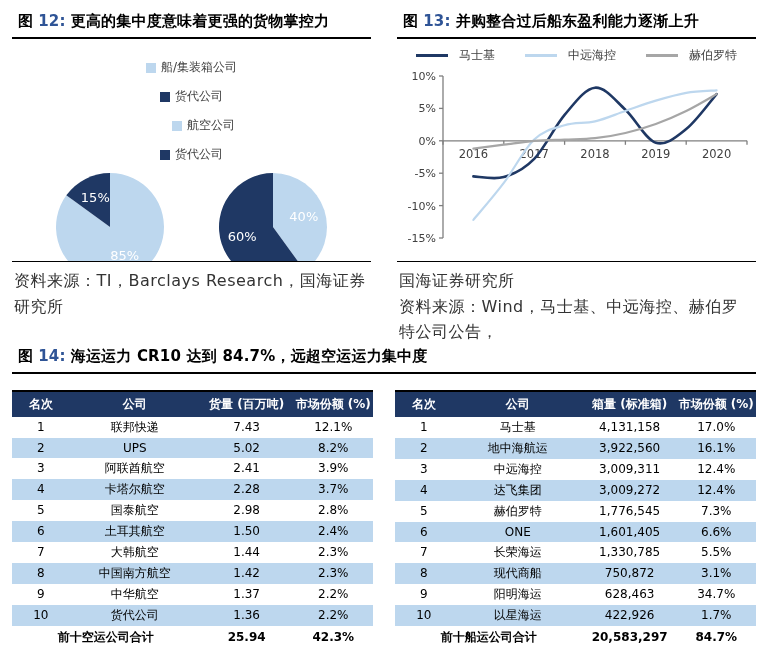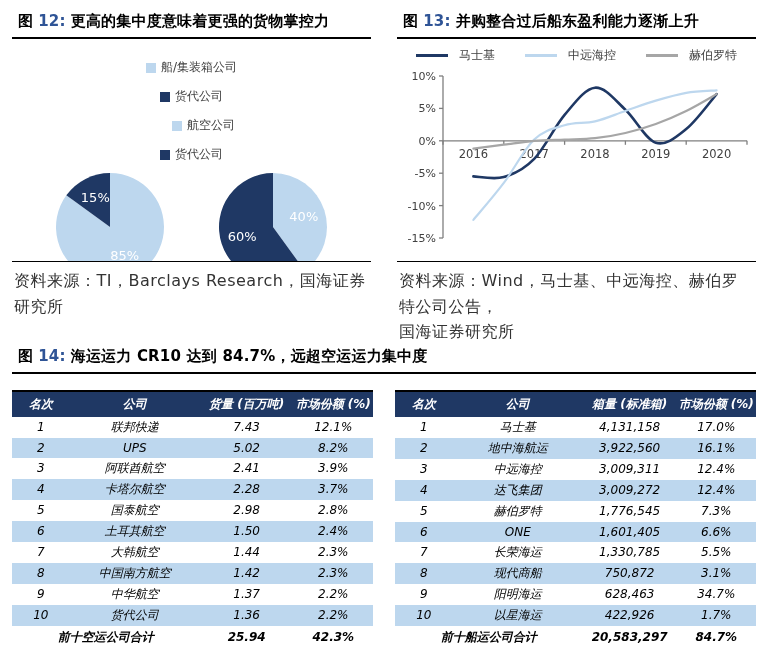--- a/index.html
+++ b/index.html
@@ -24,21 +24,21 @@
   .pies { display:flex; justify-content:space-evenly; margin-top:6px; }
 
   .legend-lines { display:flex; justify-content:center; align-items:center; gap:30px;
                   margin:8px 0 2px 0; font-size:12px; color:#404040; }
   .line-swatch { width:32px; height:0; border-top:3px solid #000; display:inline-block; margin-right:6px; vertical-align:middle; }
 
   .fig-source { border-top:1px solid #000; padding:6px 2px 0 2px; font-size:16px; color:#333;
                 line-height:1.6; letter-spacing:0.5px; }
 
   .section14 { }
-  .tables { display:flex; gap:22px; margin-top:16px;font-style:italic; }
+  .tables { display:flex; gap:22px; margin-top:16px; }
   .tables table { border-collapse:collapse; width:100%; font-size:12px; border-top:2px solid #000; table-layout:fixed; }
   .tables thead th { background:#1F3864; color:#fff; font-weight:bold; padding:4px 2px; font-size:12px; white-space:nowrap; }
   .tables td { text-align:center; padding:2px 2px; height:16px; white-space:nowrap; overflow:hidden; }
   .tables tbody tr.alt { background:#BDD7EE; }
   .tables tfoot td { font-weight:bold; padding:3px 2px; }
 
   svg text { font-family:"DejaVu Sans","Liberation Sans",sans-serif; }
 </style>
 </head>
 <body>
@@ -134,22 +134,22 @@
             <text x="137.2" y="91.8" text-anchor="middle" fill="#404040" font-size="11.5">2017</text>
             <text x="198" y="91.8" text-anchor="middle" fill="#404040" font-size="11.5">2018</text>
             <text x="258.8" y="91.8" text-anchor="middle" fill="#404040" font-size="11.5">2019</text>
             <text x="319.6" y="91.8" text-anchor="middle" fill="#404040" font-size="11.5">2020</text>
             <path d="M76.4,110.4C81.5,110.5 96.7,114.0 106.8,111.1C116.9,108.2 127.1,103.3 137.2,92.9C147.3,82.6 157.5,60.8 167.6,48.9C177.7,37.0 187.9,22.5 198.0,21.7C208.1,20.8 218.3,34.5 228.4,43.7C238.5,52.9 248.7,73.5 258.8,76.7C268.9,80.0 279.1,71.2 289.2,63.1C299.3,55.0 314.5,34.0 319.6,28.1" fill="none" stroke="#1F3864" stroke-width="2.6" stroke-linecap="round"></path>
             <path d="M76.4,153.9C81.5,147.7 96.7,130.3 106.8,116.9C116.9,103.5 127.1,83.1 137.2,73.5C147.3,63.9 157.5,62.3 167.6,59.2C177.7,56.2 187.9,57.7 198.0,55.4C208.1,53.0 218.3,48.4 228.4,45.0C238.5,41.5 248.7,37.6 258.8,34.6C268.9,31.6 279.1,28.6 289.2,26.8C299.3,25.1 314.5,24.7 319.6,24.3" fill="none" stroke="#BDD7EE" stroke-width="2.2" stroke-linecap="round"></path>
             <path d="M76.4,82.6C81.5,81.9 96.7,80.0 106.8,78.7C116.9,77.4 127.1,75.7 137.2,74.8C147.3,73.9 157.5,73.9 167.6,73.5C177.7,73.1 187.9,73.3 198.0,72.2C208.1,71.1 218.3,69.4 228.4,67.0C238.5,64.6 248.7,61.6 258.8,58.0C268.9,54.3 279.1,50.0 289.2,45.0C299.3,40.0 314.5,31.0 319.6,28.1" fill="none" stroke="#A6A6A6" stroke-width="2.2" stroke-linecap="round"></path>
           </svg>
       </div>
       <div class="fig-source">
+        <div>国海证券研究所</div>
         <div>资料来源：Wind，马士基、中远海控、赫伯罗特公司公告，</div>
-        <div>国海证券研究所</div>
       </div>
     </div>
   </div>
 
   <div class="section14">
     <div class="fig-title">
       <span>图</span><span class="num">14:</span><span>海运运力 CR10 达到 84.7%，远超空运运力集中度</span>
     </div>
     <div class="tables">
       <table>

